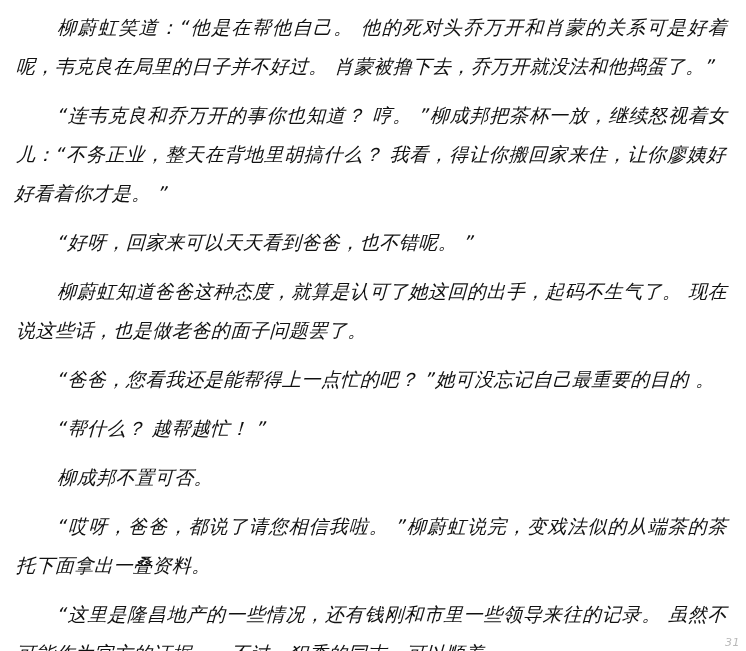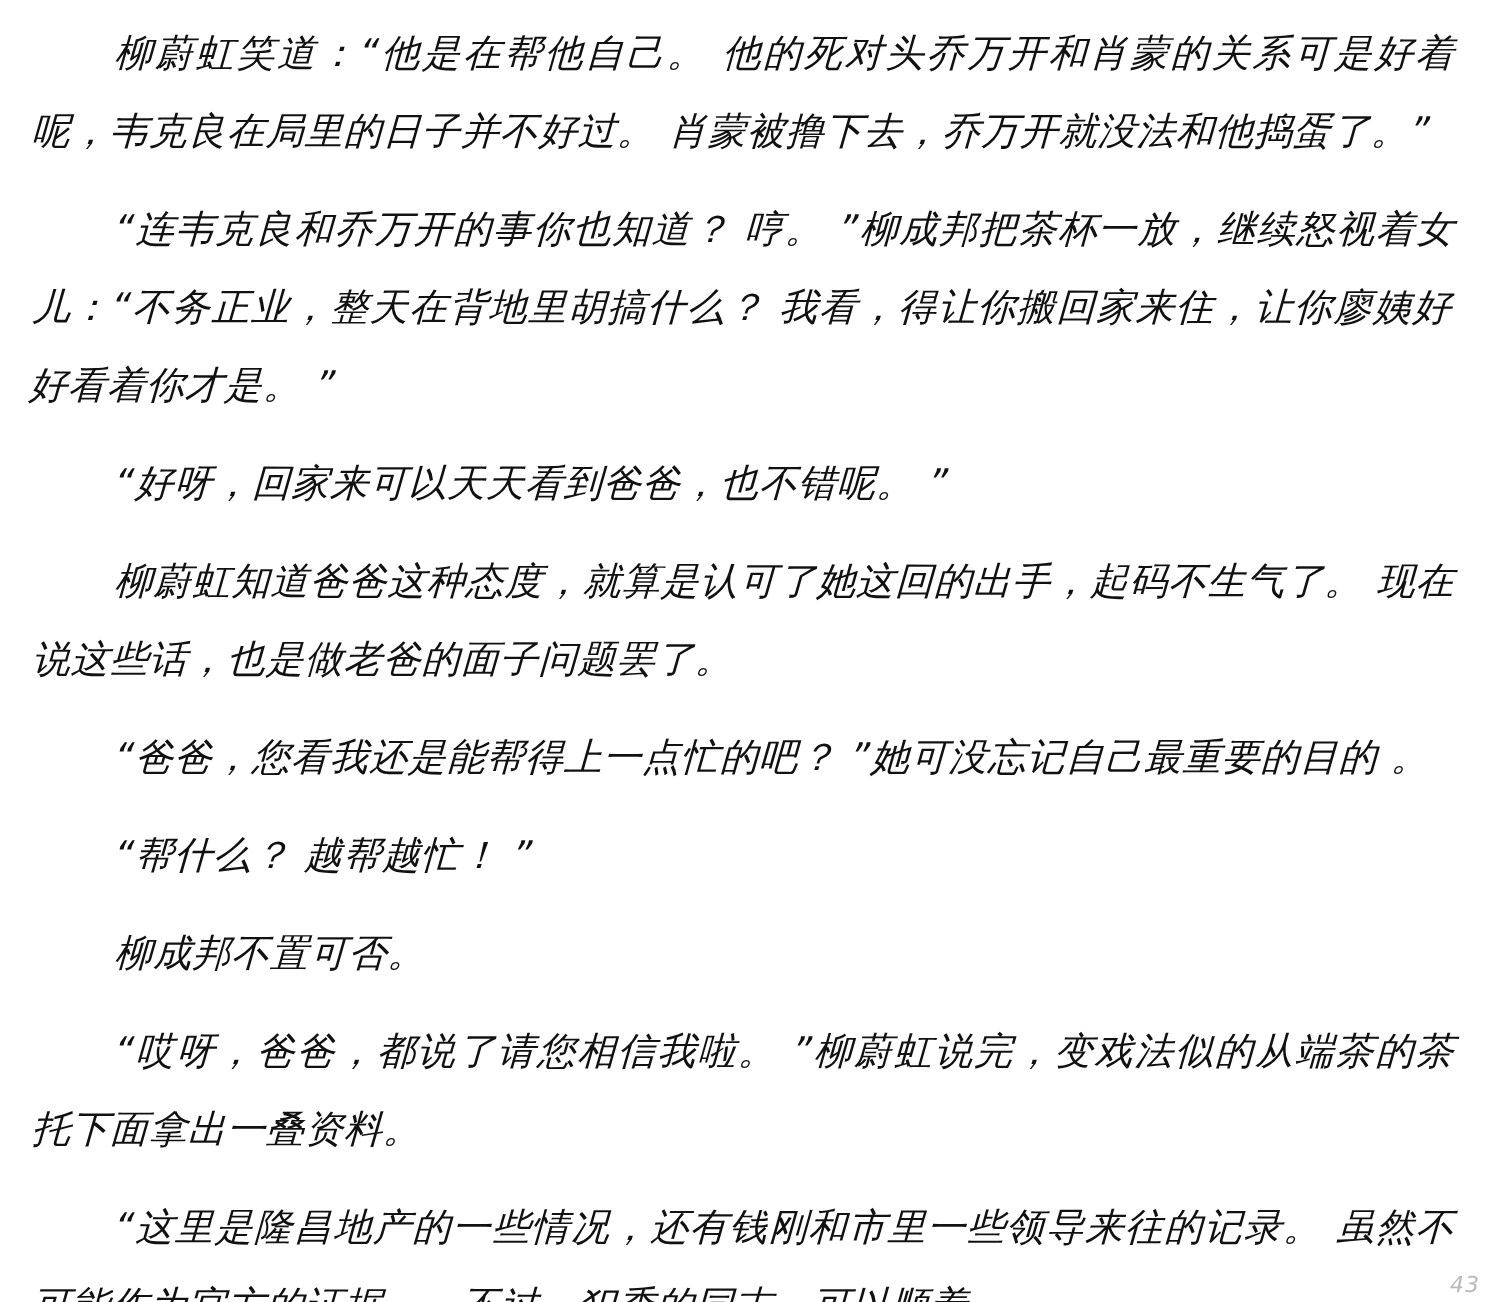--- a/index.html
+++ b/index.html
@@ -55,14 +55,14 @@
   <p class="para">柳蔚虹笑道：“他是在帮他自己。 他的死对头乔万开和肖蒙的关系可是好着呢，韦克良在局里的日子并不好过。 肖蒙被撸下去，乔万开就没法和他捣蛋了。”</p>
   <p class="para">“连韦克良和乔万开的事你也知道？ 哼。 ”柳成邦把茶杯一放，继续怒视着女儿：“不务正业，整天在背地里胡搞什么？ 我看，得让你搬回家来住，让你廖姨好好看着你才是。 ”</p>
   <p class="para">“好呀，回家来可以天天看到爸爸，也不错呢。 ”</p>
   <p class="para">柳蔚虹知道爸爸这种态度，就算是认可了她这回的出手，起码不生气了。 现在说这些话，也是做老爸的面子问题罢了。</p>
   <p class="para">“爸爸，您看我还是能帮得上一点忙的吧？ ”她可没忘记自己最重要的目的 。</p>
   <p class="para">“帮什么？ 越帮越忙！ ”</p>
   <p class="para">柳成邦不置可否。</p>
   <p class="para">“哎呀，爸爸，都说了请您相信我啦。 ”柳蔚虹说完，变戏法似的从端茶的茶托下面拿出一叠资料。</p>
   <p class="para">“这里是隆昌地产的一些情况，还有钱刚和市里一些领导来往的记录。 虽然不可能作为官方的证据……不过，犯委的同志，可以顺着</p>
 
-  <div class="corner-mark">43</div>
+  <div class="corner-mark">31</div>
 </div>
 
 </body></html>

